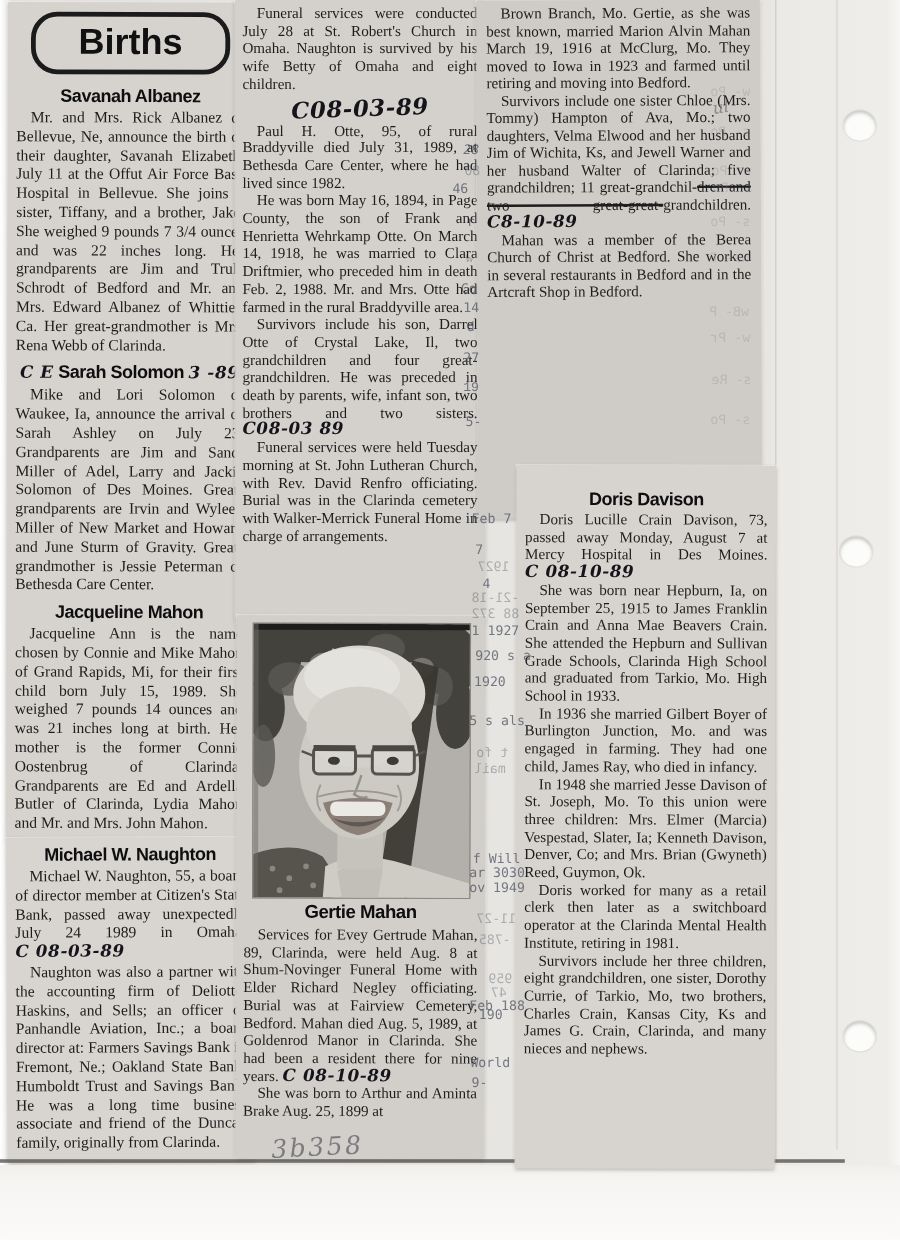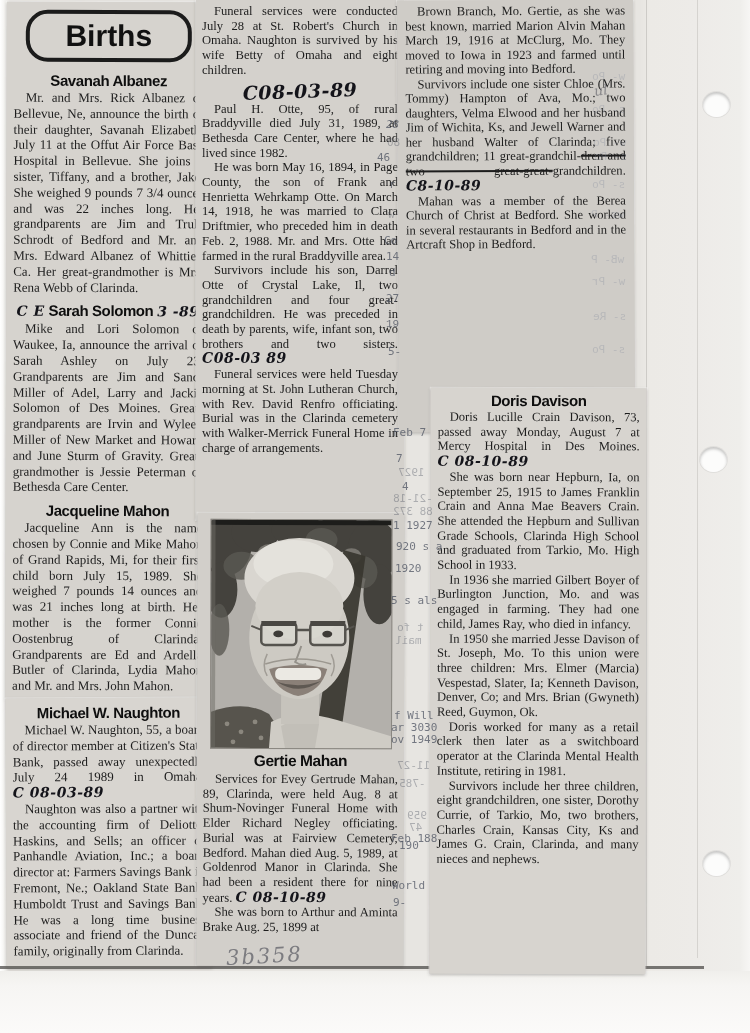--- a/index.html
+++ b/index.html
@@ -171,28 +171,28 @@
   <div class="clip gert rot-b" style="left:398px;top:0px;width:220px;height:424px;padding:4px 8px;background:#cfccc7;">
     <p>Brown Branch, Mo. Gertie, as she was best known, married Marion Alvin Mahan March 19, 1916 at McClurg, Mo. They moved to Iowa in 1923 and farmed until retiring and moving into Bedford.</p>
     <p>
       <span>Survivors include one sister Chloe (Mrs. Tommy) Hampton of Ava, Mo.; two daughters, Velma Elwood and her husband Jim of Wichita, Ks, and Jewell Warner and her husband Walter of Clarinda; five grandchildren; 11 great-grandchil-</span><span class="strike">dren and two great-great-</span><span>grandchildren.</span>
       <span class="hw hw-inline">C8-10-89</span>
     </p>
     <p>Mahan was a member of the Berea Church of Christ at Bedford. She worked in several restaurants in Bedford and in the Artcraft Shop in Bedford.</p>
   </div>
 
   <div class="clip sm rot-c" style="left:430px;top:388px;width:202px;height:578px;padding:4px 7px;background:#d7d4cf;z-index:3;">
-    <h3 style="margin-top:0;">Doris Davison</h3>
+    <h3 style="margin-top:16px;">Doris Davison</h3>
     <p>
       <span>Doris Lucille Crain Davison, 73, passed away Monday, August 7 at Mercy Hospital in Des Moines.</span>
       <span class="hw hw-inline">C 08-10-89</span>
     </p>
     <p>She was born near Hepburn, Ia, on September 25, 1915 to James Franklin Crain and Anna Mae Beavers Crain. She attended the Hepburn and Sullivan Grade Schools, Clarinda High School and graduated from Tarkio, Mo. High School in 1933.</p>
     <p>In 1936 she married Gilbert Boyer of Burlington Junction, Mo. and was engaged in farming. They had one child, James Ray, who died in infancy.</p>
-    <p>In 1950 she married Jesse Davison of St. Joseph, Mo. To this union were three children: Mrs. Elmer (Marcia) Vespestad, Slater, Ia; Kenneth Davison, Denver, Co; and Mrs. Brian (Gwyneth) Reed, Guymon, Ok.</p>
+    <p>In 1948 she married Jesse Davison of St. Joseph, Mo. To this union were three children: Mrs. Elmer (Marcia) Vespestad, Slater, Ia; Kenneth Davison, Denver, Co; and Mrs. Brian (Gwyneth) Reed, Guymon, Ok.</p>
     <p>Doris worked for many as a retail clerk then later as a switchboard operator at the Clarinda Mental Health Institute, retiring in 1981.</p>
     <p>Survivors include her three children, eight grandchildren, one sister, Dorothy Currie, of Tarkio, Mo, two brothers, Charles Crain, Kansas City, Ks and James G. Crain, Clarinda, and many nieces and nephews.</p>
   </div>
 
   <span class="tm" style="left:386px;top:118px;font-style:italic;">28</span>
   <span class="tm tm-faint" style="left:387px;top:136px;">08</span>
   <span class="tm" style="left:377px;top:151px;">46</span>
   <span class="tm" style="left:389px;top:178px;">r</span>
   <span class="tm tm-faint" style="left:388px;top:208px;">w</span>
   <span class="tm" style="left:384px;top:234px;">Co</span>

